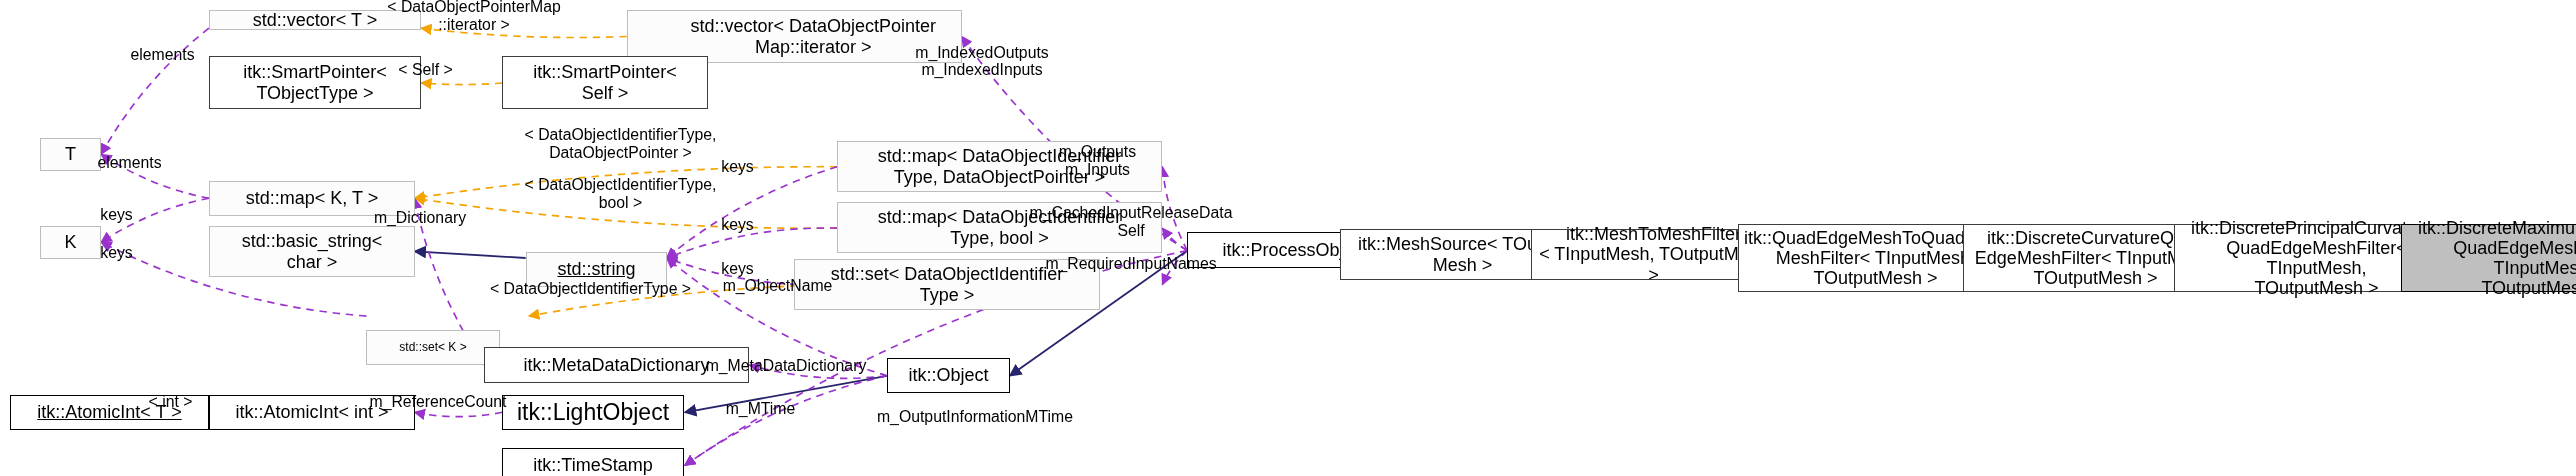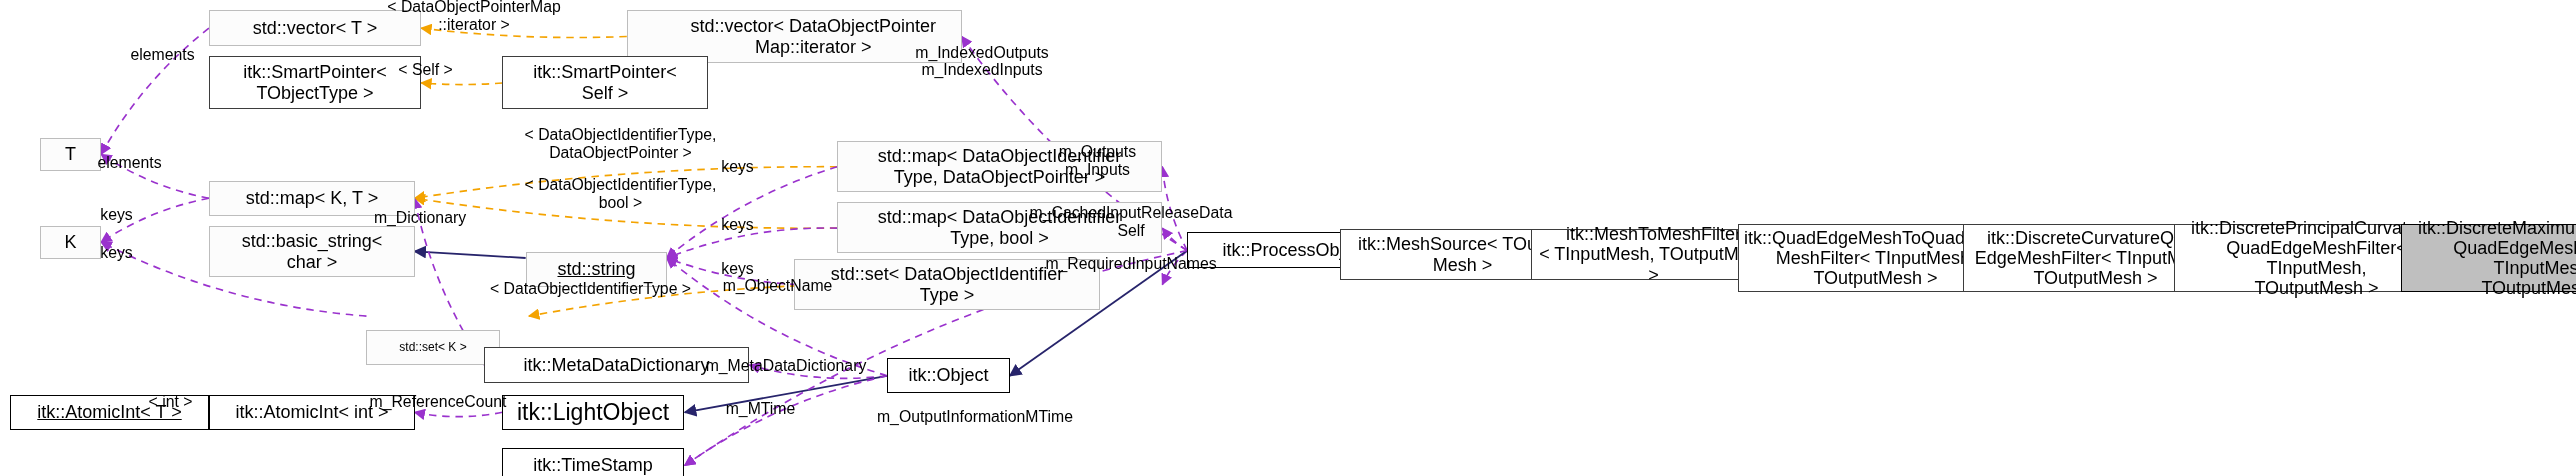--- a/index.html
+++ b/index.html
@@ -108,21 +108,21 @@
         <path d="M 1432 302 Q 1103.1 370.9 826 561" fill="none" stroke="#9a32cd" stroke-width="2" stroke-dasharray="9 7" marker-end="url(#ah-usage)"></path>
         <path d="M 1616 307 Q 1654 304.5 1692 302" fill="none" stroke="#27246b" stroke-width="2.2" marker-end="url(#ah-inherit)"></path>
         <path d="M 1846 307 Q 1879 307 1912 307" fill="none" stroke="#27246b" stroke-width="2.2" marker-end="url(#ah-inherit)"></path>
         <path d="M 2096 311 Q 2119 309 2142 307" fill="none" stroke="#27246b" stroke-width="2.2" marker-end="url(#ah-inherit)"></path>
         <path d="M 2368 311 Q 2398 311 2428 311" fill="none" stroke="#27246b" stroke-width="2.2" marker-end="url(#ah-inherit)"></path>
         <path d="M 2622 311 Q 2655 311 2688 311" fill="none" stroke="#27246b" stroke-width="2.2" marker-end="url(#ah-inherit)"></path>
         <path d="M 2896 311 Q 2931 311 2966 311" fill="none" stroke="#27246b" stroke-width="2.2" marker-end="url(#ah-inherit)"></path>
       </g>
   </svg>
   <div id="node-layer">
-      <div class="node plain" style="left: 209px; top: 10px; width: 212px; height: 36px; font-size: 18px; text-align: center;">std::vector&lt; T &gt;</div>
+      <div class="node plain" style="left: 209px; top: 10px; width: 212px; height: 20px; font-size: 18px; text-align: center;">std::vector&lt; T &gt;</div>
       <div class="node plain" style="left: 627px; top: 10px; width: 335px; height: 53px; font-size: 18px; padding-left: 40px;">std::vector&lt; DataObjectPointer
 Map::iterator &gt;</div>
       <div class="node itk-thick" style="left: 209px; top: 56px; width: 212px; height: 53px; font-size: 18px;">itk::SmartPointer&lt;
 TObjectType &gt;</div>
       <div class="node itk-thick" style="left: 502px; top: 56px; width: 206px; height: 53px; font-size: 18px;">itk::SmartPointer&lt;
 Self &gt;</div>
       <div class="node plain" style="left: 40px; top: 138px; width: 61px; height: 33px; font-size: 18px;">T</div>
       <div class="node plain" style="left: 209px; top: 181px; width: 206px; height: 35px; font-size: 18px;">std::map&lt; K, T &gt;</div>
       <div class="node plain" style="left: 837px; top: 141px; width: 325px; height: 51px; font-size: 18px;">std::map&lt; DataObjectIdentifier
 Type, DataObjectPointer &gt;</div>

